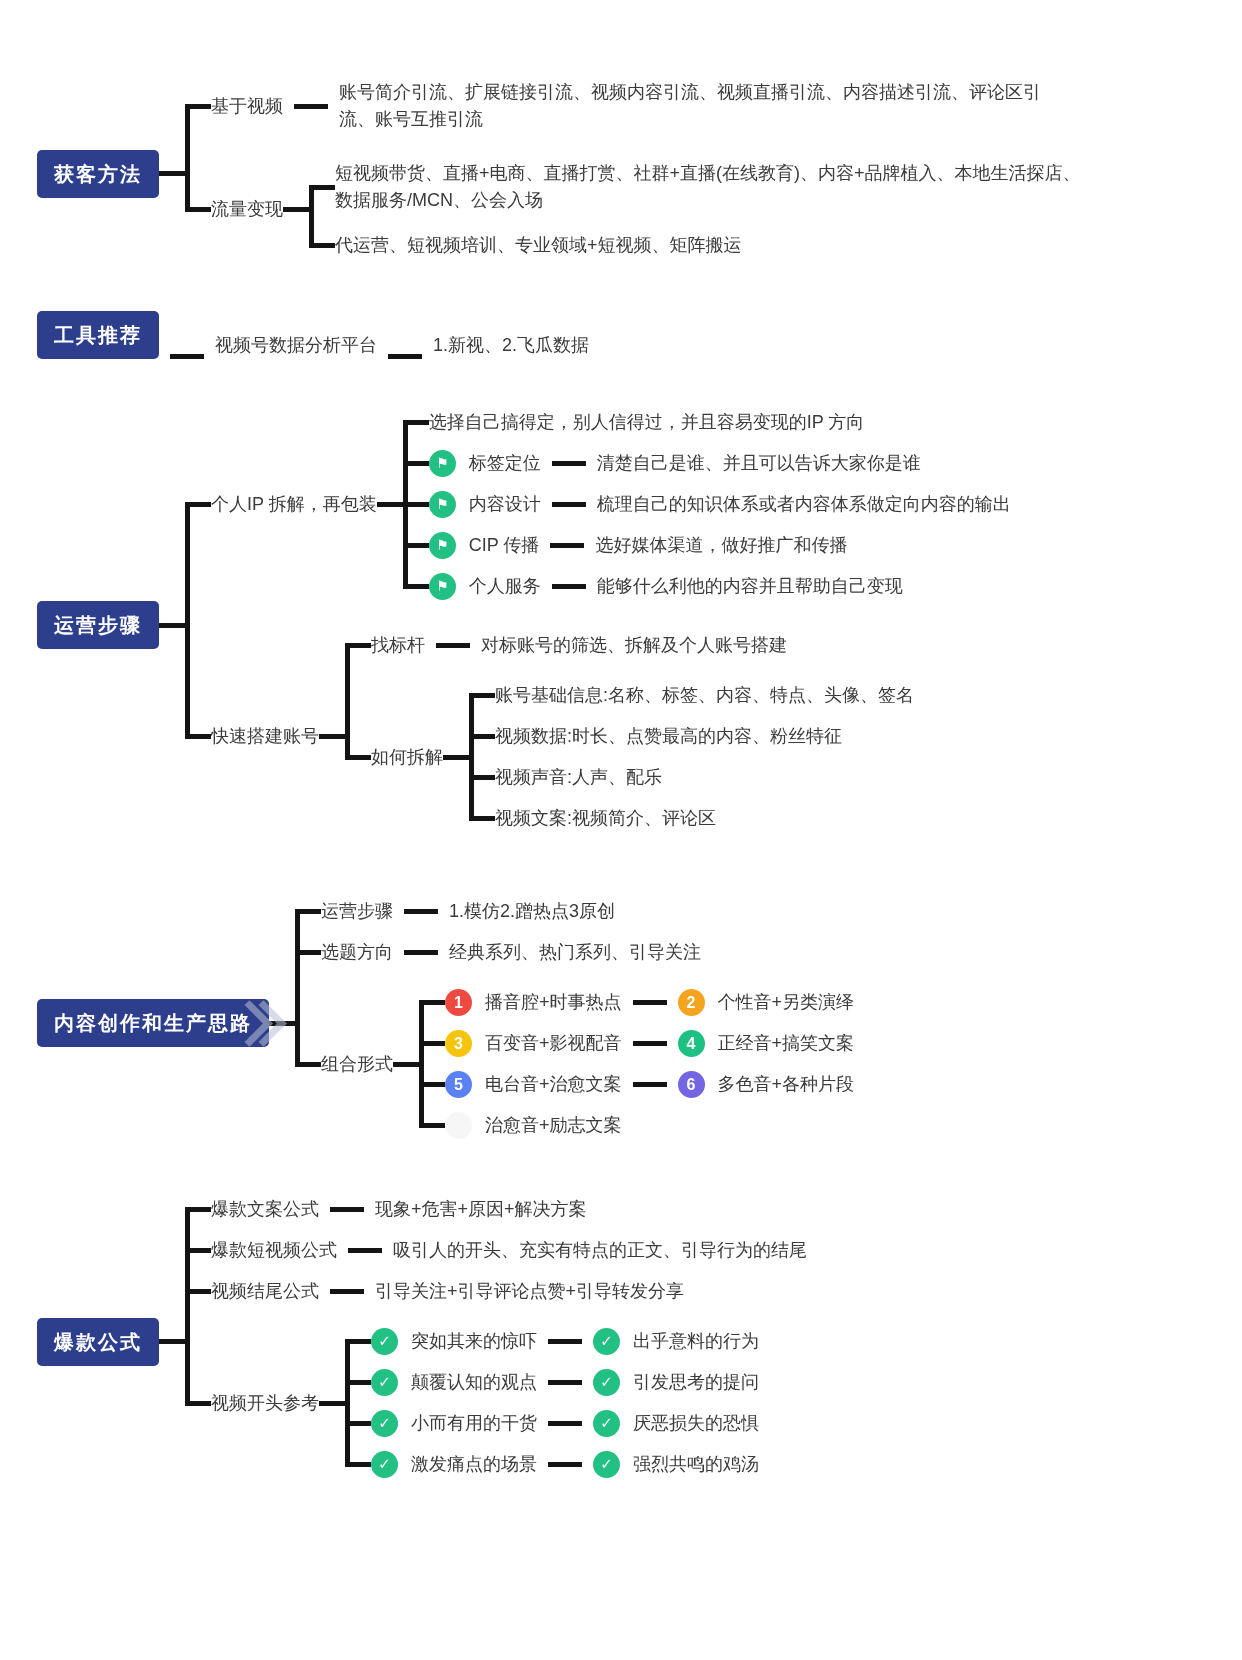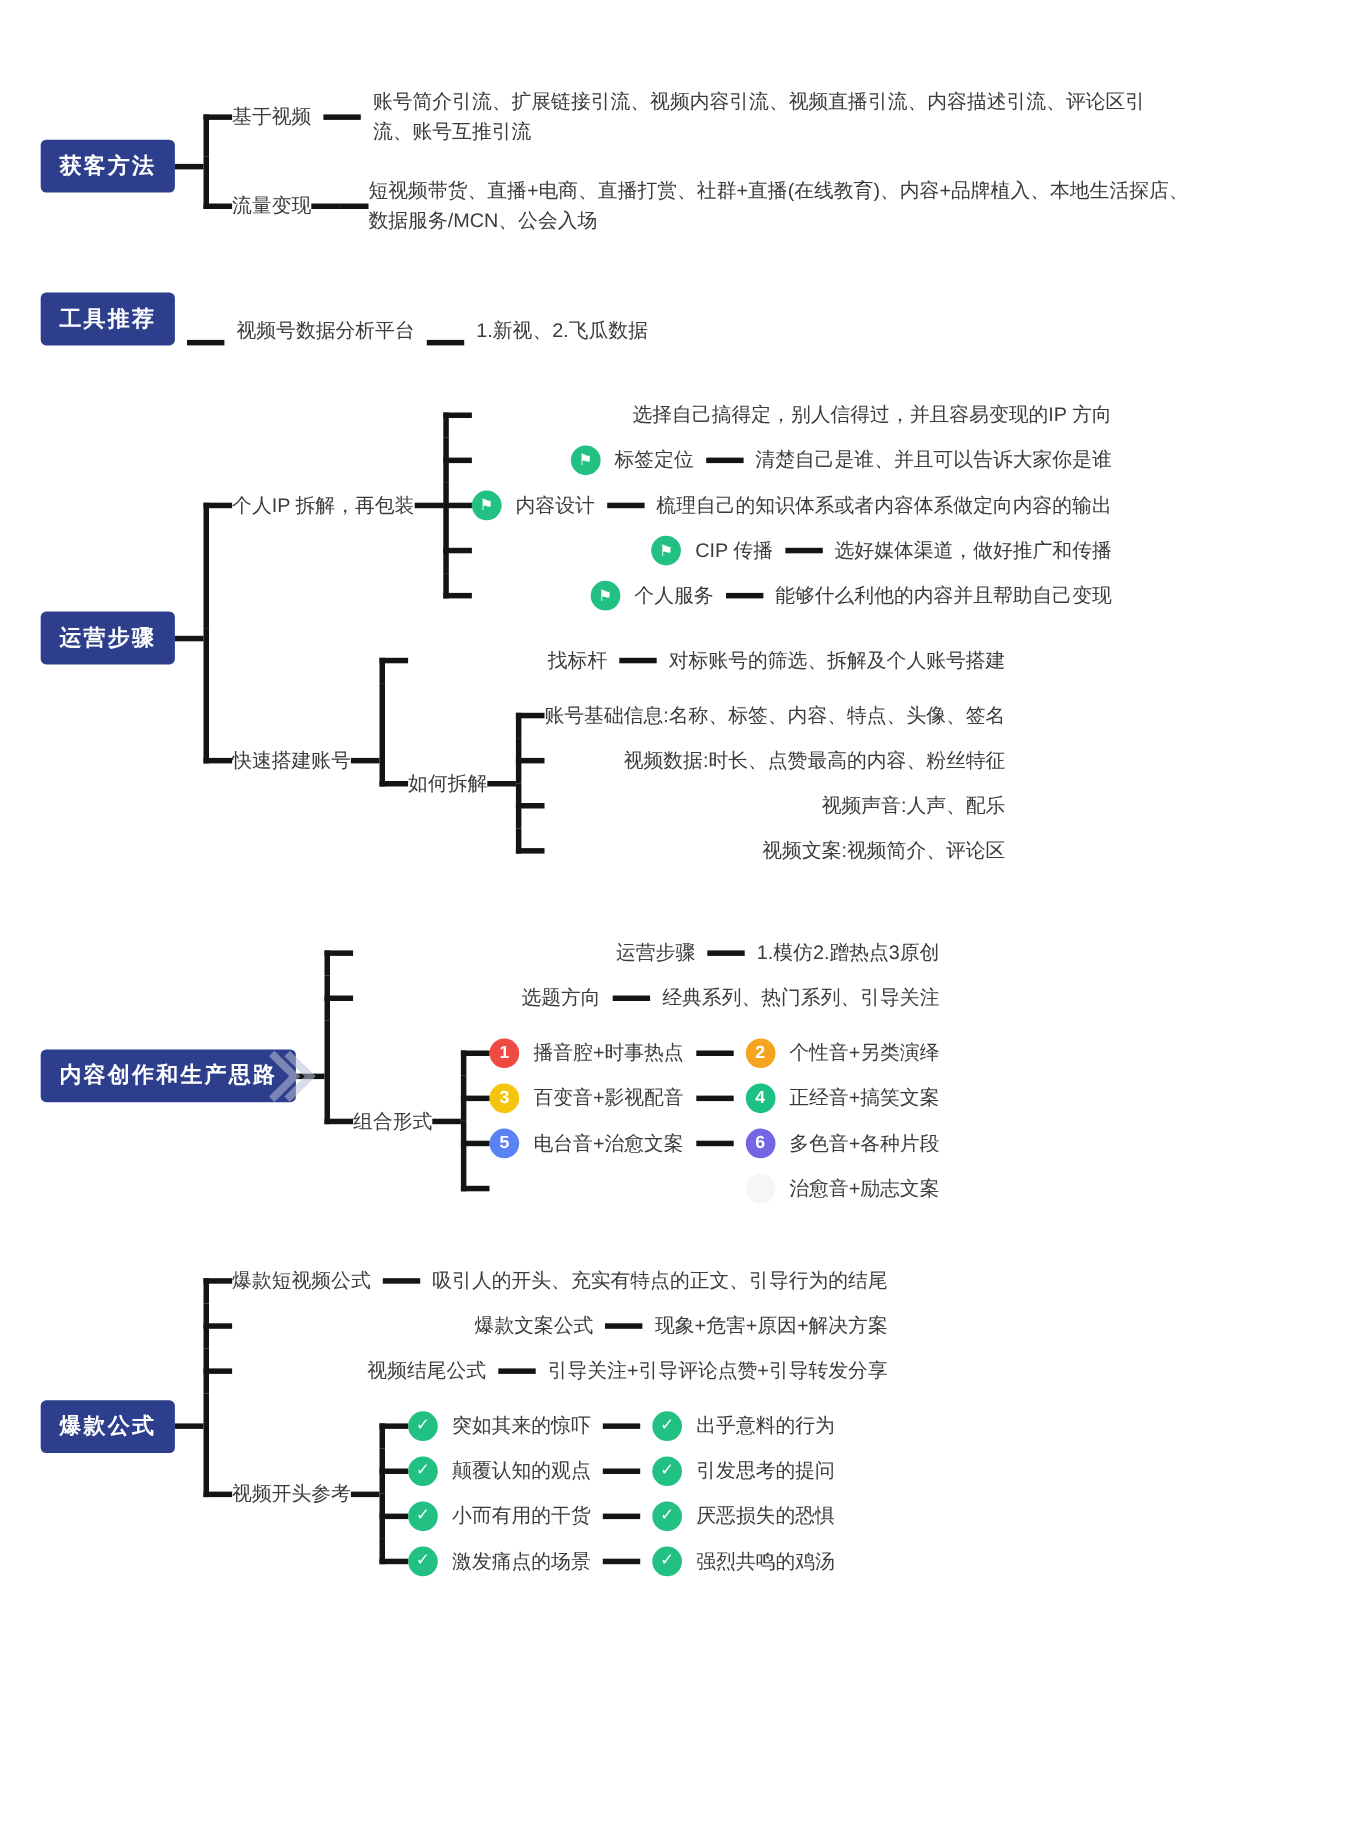--- a/index.html
+++ b/index.html
@@ -48,21 +48,21 @@
   .decor {
     position:absolute; right:-14px; top:50%; transform:translateY(-50%);
     width:40px; height:40px; opacity:.55; pointer-events:none;
   }
   .decor::before, .decor::after {
     content:""; position:absolute; left:4px; top:4px; width:26px; height:26px;
     border:7px solid #b9bfd6; border-left:none; border-bottom:none;
     transform:rotate(45deg);
   }
   .decor::after { left:-10px; }
-  .tight { padding-top:7px; padding-bottom:7px;justify-content:flex-end; }
+  .tight { padding-top:7px; padding-bottom:7px; }
 </style>
 </head>
 <body>
 
 <div class="canvas">
 
   <div class="branch section">
     <div class="hbox">获客方法</div>
     <div class="stub"></div>
     <div class="kids">
@@ -71,20 +71,23 @@
         <span class="dash"></span>
         <div class="desc w730">账号简介引流、扩展链接引流、视频内容引流、视频直播引流、内容描述引流、评论区引流、账号互推引流</div>
       </div>
       <div class="kid">
         <div class="branch">
           <span class="label">流量变现</span>
           <div class="stub"></div>
           <div class="kids">
             <div class="kid">
               <div class="desc w750">短视频带货、直播+电商、直播打赏、社群+直播(在线教育)、内容+品牌植入、本地生活探店、数据服务/MCN、公会入场</div>
+            </div>
+            <div class="kid">
+              <div class="desc">代运营、短视频培训、专业领域+短视频、矩阵搬运</div>
             </div>
           </div>
         </div>
       </div>
     </div>
   </div>
 
   <div class="row section">
     <div class="hbox">工具推荐</div>
     <span class="dash"></span>
@@ -222,30 +225,30 @@
         </div>
       </div>
     </div>
   </div>
 
   <div class="branch section">
     <div class="hbox">爆款公式</div>
     <div class="stub"></div>
     <div class="kids">
       <div class="kid tight">
+        <span class="label">爆款文案公式</span>
+        <span class="dash"></span>
+        <span class="desc">现象+危害+原因+解决方案</span>
+      </div>
+      <div class="kid tight">
         <span class="label">爆款短视频公式</span>
         <span class="dash"></span>
         <span class="desc">吸引人的开头、充实有特点的正文、引导行为的结尾</span>
       </div>
       <div class="kid tight">
-        <span class="label">爆款文案公式</span>
-        <span class="dash"></span>
-        <span class="desc">现象+危害+原因+解决方案</span>
-      </div>
-      <div class="kid tight">
         <span class="label">视频结尾公式</span>
         <span class="dash"></span>
         <span class="desc">引导关注+引导评论点赞+引导转发分享</span>
       </div>
       <div class="kid">
         <div class="branch">
           <span class="label">视频开头参考</span>
           <div class="stub"></div>
           <div class="kids">
             <div class="kid tight">

